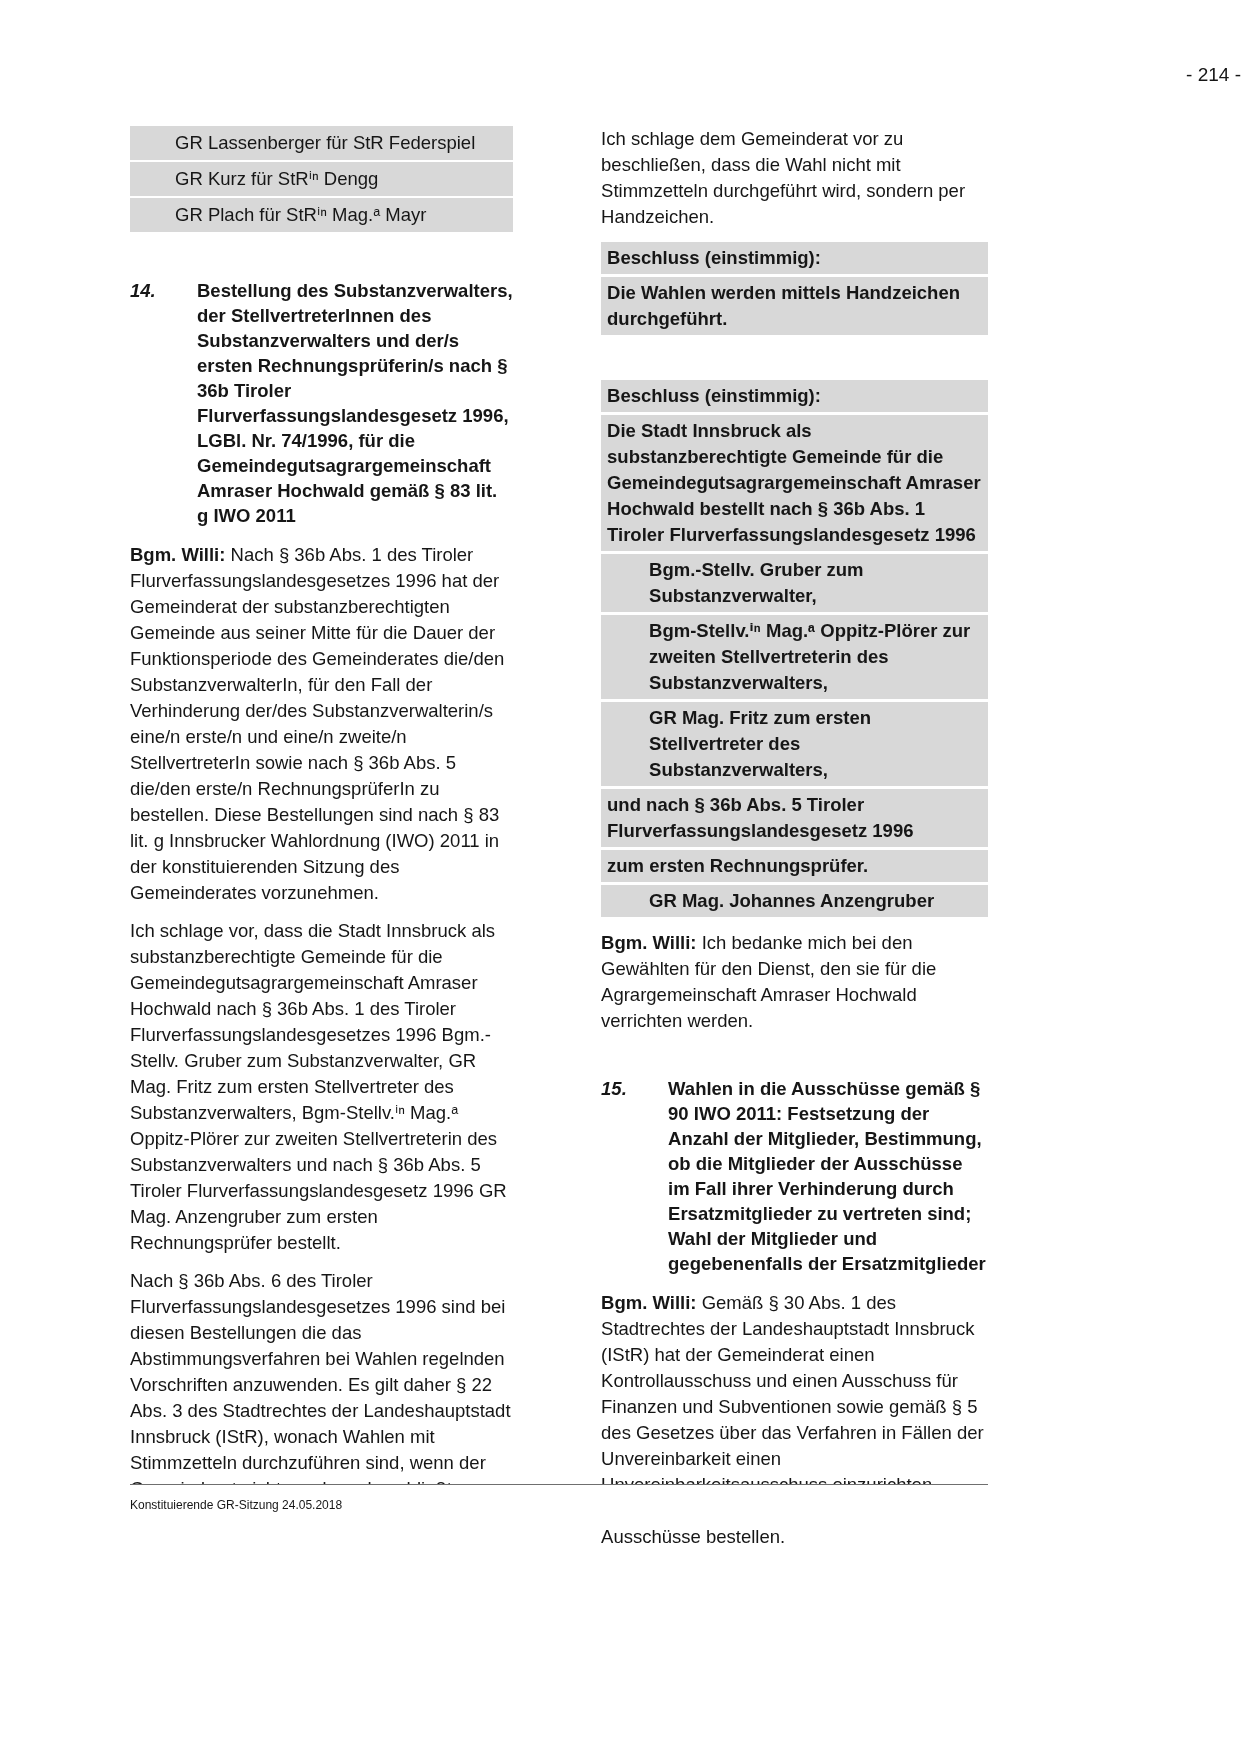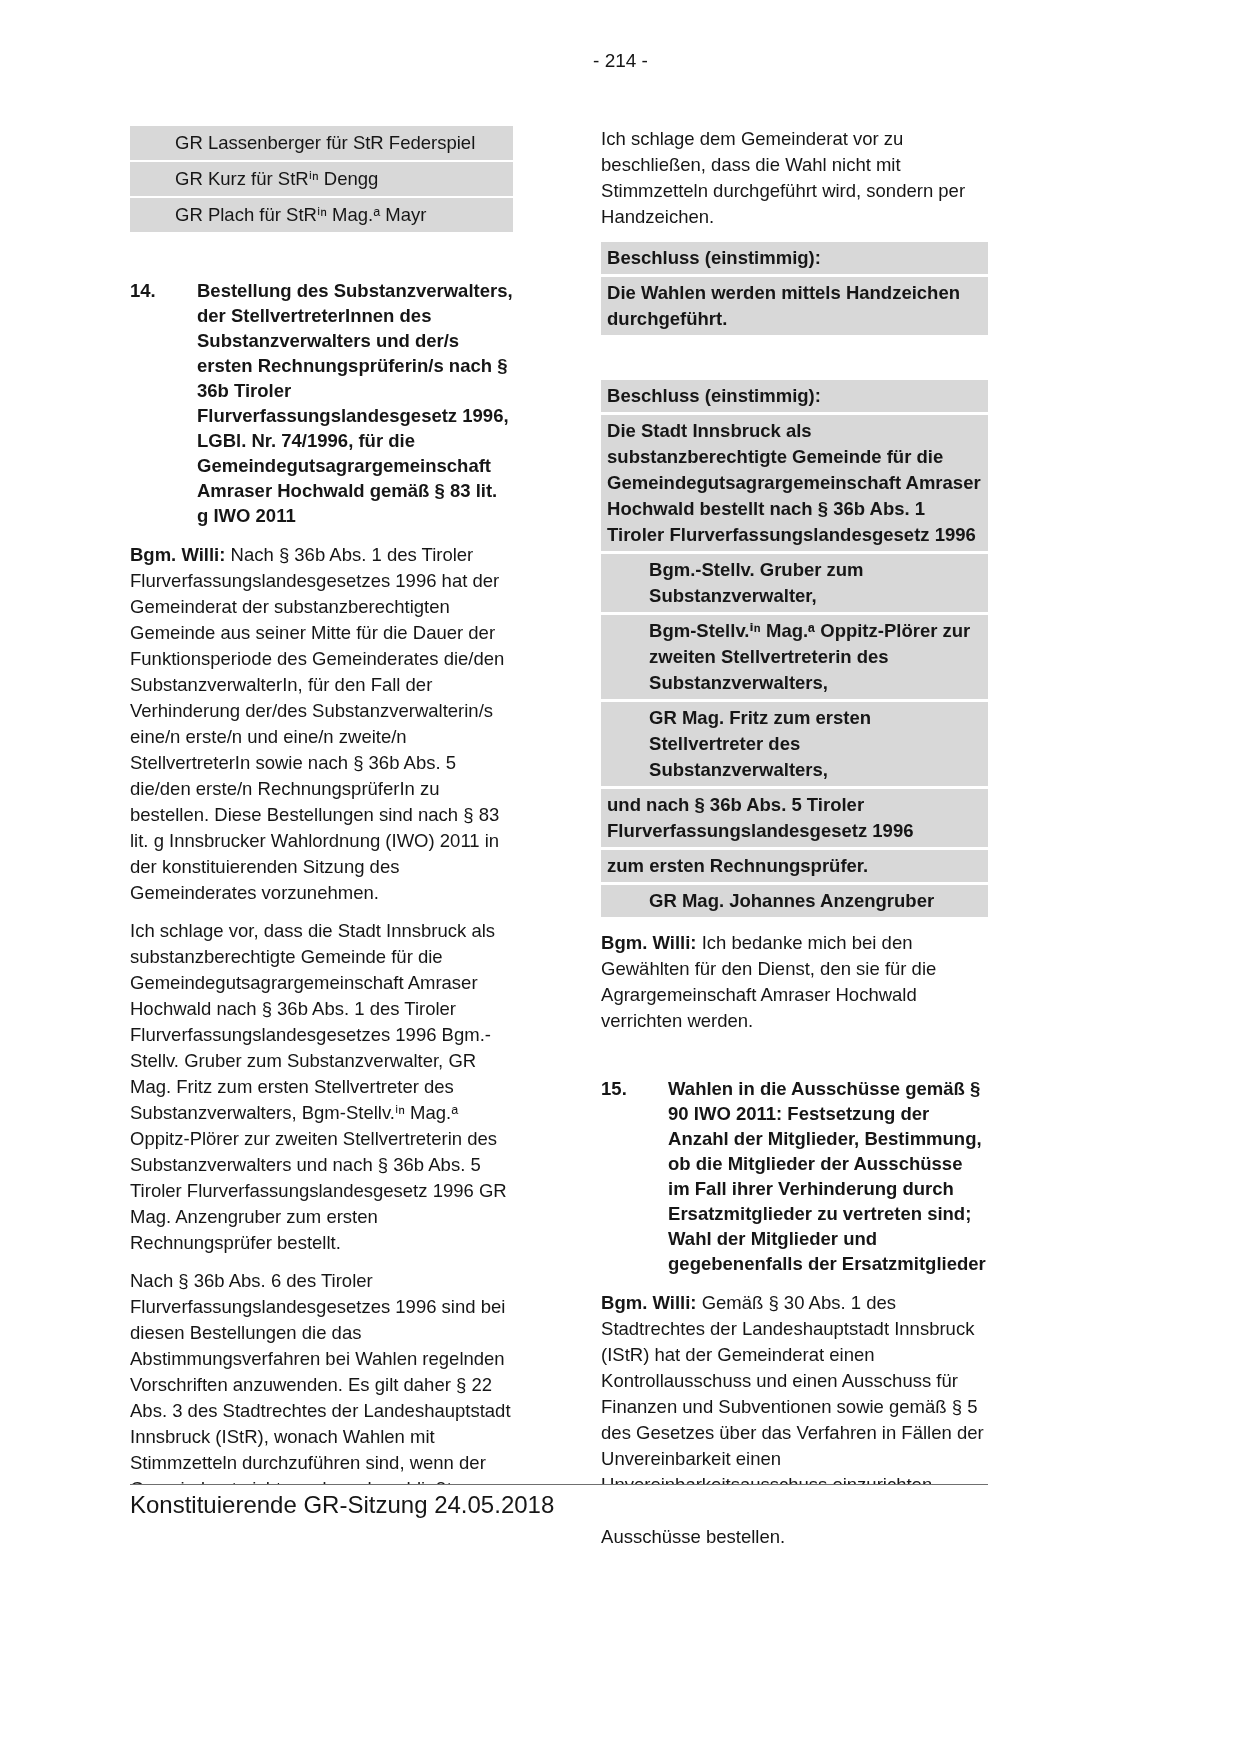--- a/index.html
+++ b/index.html
@@ -7,24 +7,24 @@
     width: 1241px;
     height: 1754px;
     background: #ffffff;
     color: #161616;
     font-family: "Liberation Sans", "DejaVu Sans", sans-serif;
     position: relative;
     overflow: hidden;
   }
   .page-number {
     position: absolute;
-    top: 48px;
+    top: 62px;
     left: 0;
     width: 100%;
-    text-align: center;
+    text-align: right;
     font-size: 19px;
     line-height: 26px;
   }
   .columns {
     position: absolute;
     top: 126px;
     left: 130px;
     width: 858px;
     display: flex;
     gap: 88px;
@@ -44,41 +44,41 @@
     padding: 4px 6px 4px 45px;
     margin-bottom: 2px;
   }
 
   .agenda {
     display: flex;
     font-weight: 700;
     line-height: 25px;
     margin: 0 0 14px 0;
   }
-  .agenda-num { flex: 0 0 67px; }
+  .agenda-num { flex: 0 0 67px; font-style: italic; }
   .agenda-title { flex: 1; }
   .agenda-15 { margin-top: 42px; }
 
   .decision { margin: 0 0 13px 0; }
   .decision-1 { margin-top: 2px; margin-bottom: 45px; }
   .hl-row {
     padding: 3px 6px;
     margin-bottom: 3px;
     font-weight: bold;
   }
   .hl-row.indent { padding-left: 48px; }
 
   .footer {
     position: absolute;
     left: 130px;
     top: 1484px;
     width: 858px;
     border-top: 1px solid #6f6f6f;
     padding-top: 7px;
-    font-size: 24px;
+    font-size: 12px;
     line-height: 26px;
     background: #ffffff;
   }
 </style>
 </head>
 <body>
 
 <div class="page-number">- 214 -</div>
 
 <div class="columns">

